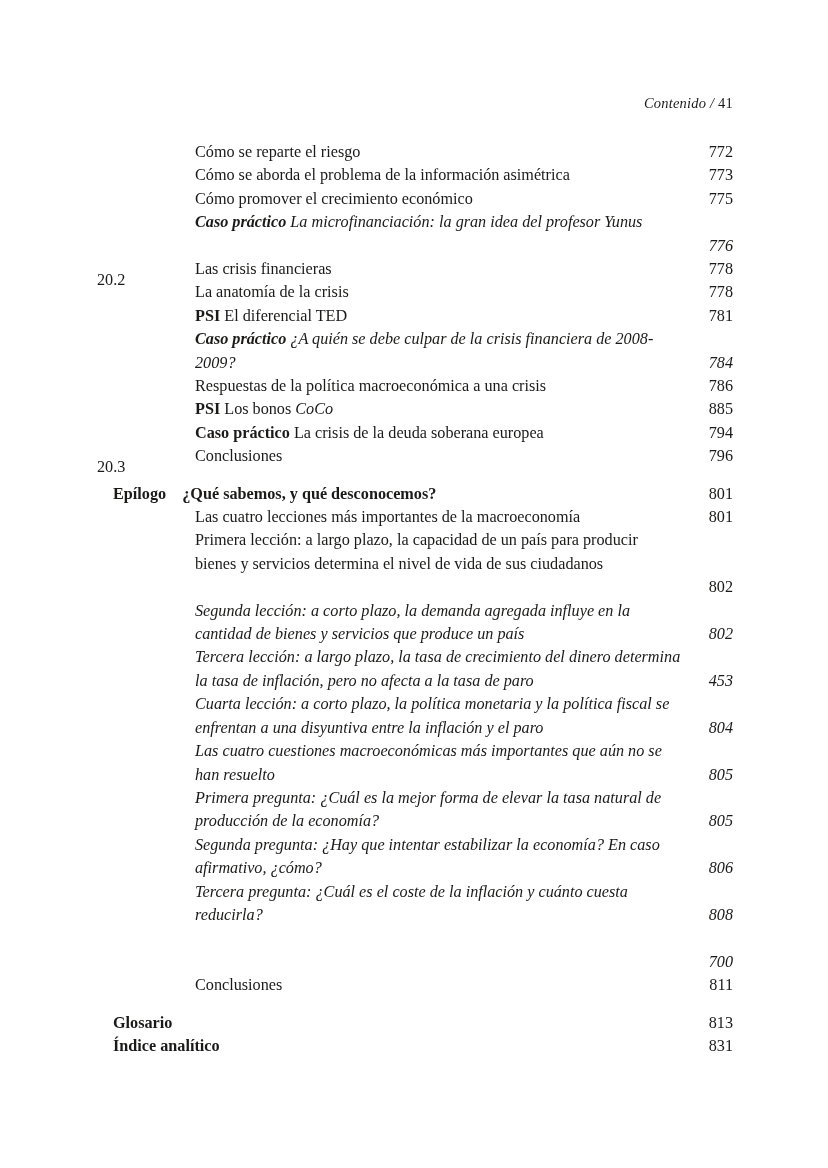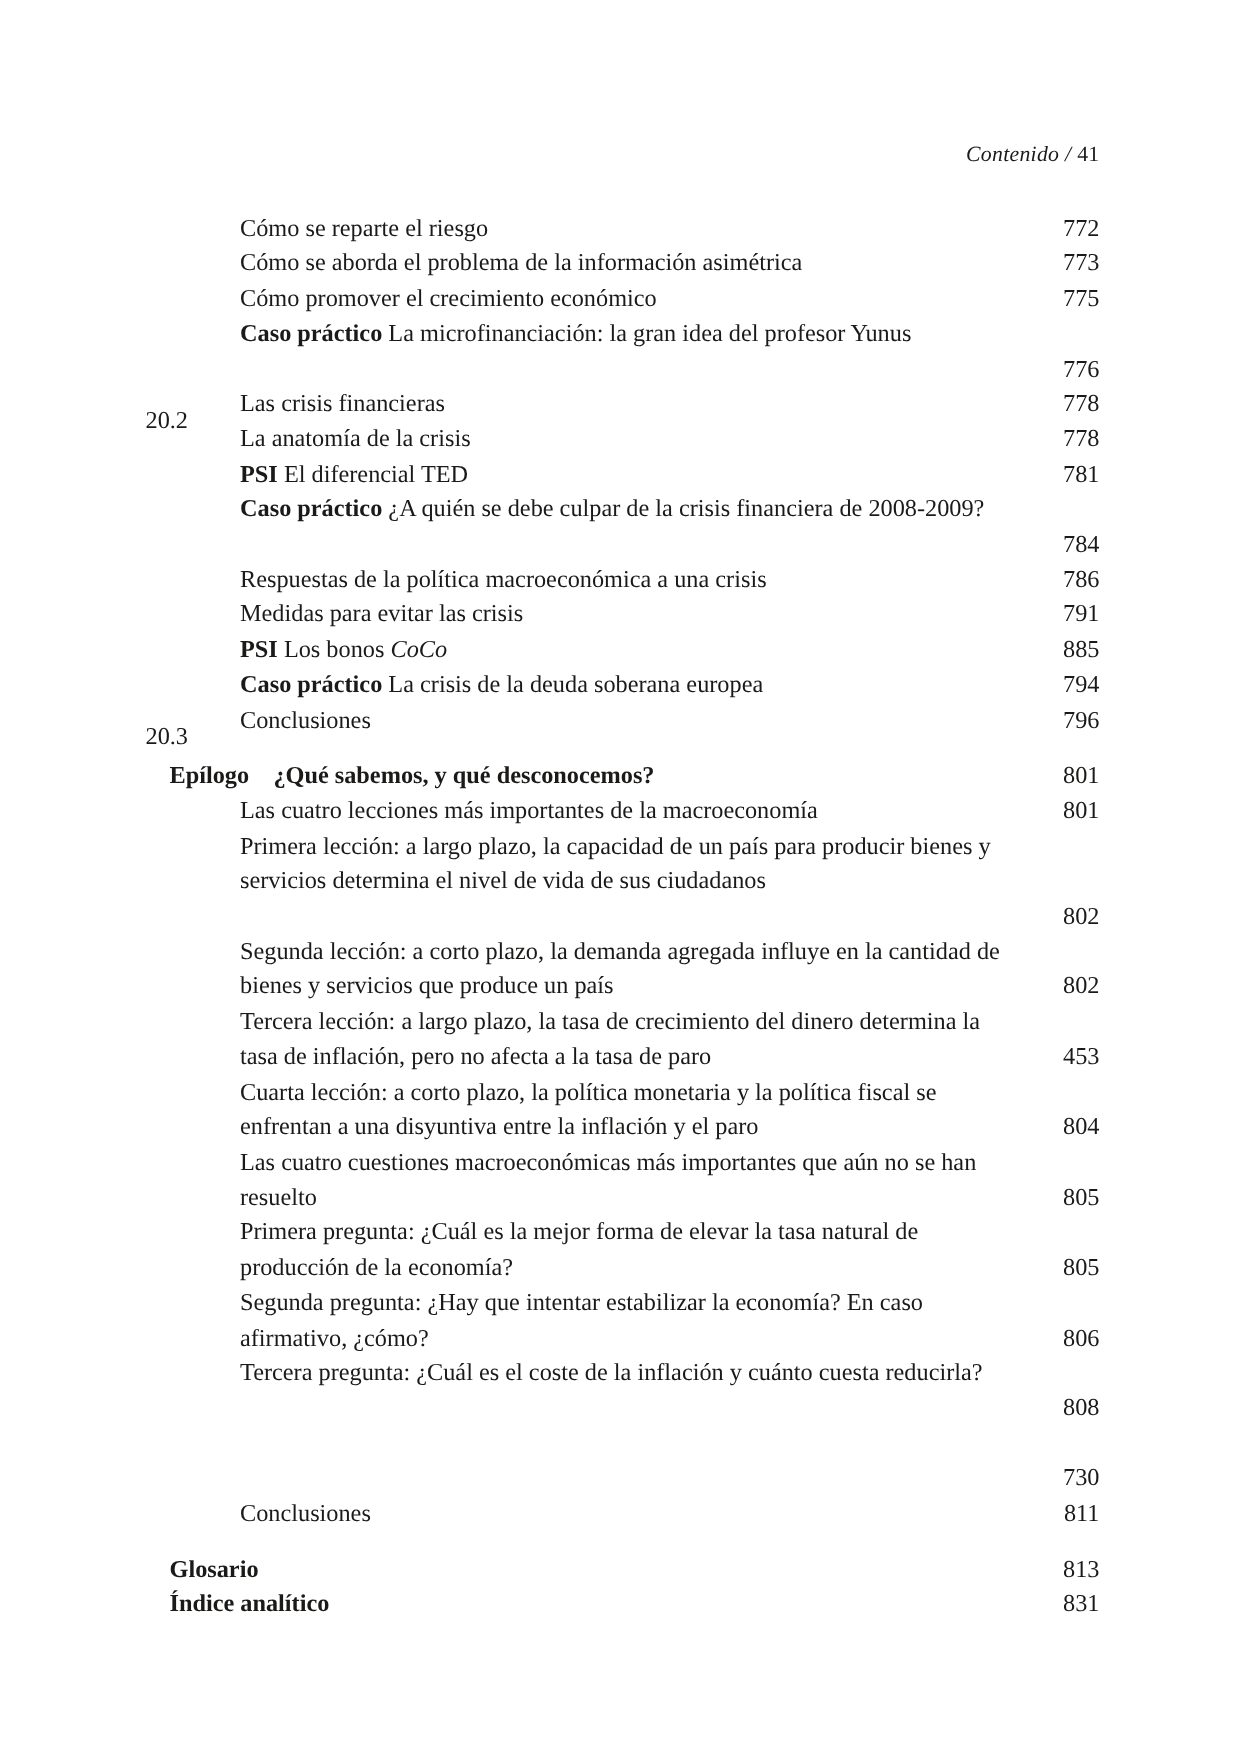--- a/index.html
+++ b/index.html
@@ -66,21 +66,21 @@
     text-align: left;
     font-size: 16.2px;
     line-height: 23.4px;
     white-space: nowrap;
     margin-top: 11px;
   }
 
   
   .label {
     display: block;
-    margin-left: 63px;
+    margin-left: 98px;
     margin-right: 52px;
     font-size: 16.2px;
     line-height: 23.4px;
   }
 
   
   .row.flush .label {
     margin-left: 16px;
     font-weight: bold;
   }
@@ -100,21 +100,21 @@
     text-align: right;
     font-size: 16.2px;
     line-height: 23.4px;
   }
 
   .b { font-weight: bold; }
   .i { font-style: italic; }
 
   .gap-before { margin-top: 14px; }
 
-  .l2 { min-height: 46.8px; }
+  .l2 { min-height: 46.8px; font-style: italic; }
   .l3 { min-height: 70.2px; }
 </style>
 </head>
 <body>
 
 <div class="page">
 
   <div class="running-head">
     <span>Contenido</span>
     <span>/</span>
@@ -153,24 +153,20 @@
       </div>
       <div class="row l2">
         <span class="label"><span class="b head">Caso práctico</span> <span class="rest">¿A quién se debe culpar de la crisis financiera de 2008-2009?</span></span>
         <span class="folio-col">784</span>
       </div>
       <div class="row">
         <span class="label"><span class="rest">Respuestas de la política macroeconómica a una crisis</span></span>
         <span class="folio-col">786</span>
       </div>
       <div class="row">
-        <span class="label"><span class="rest">Medidas para evitar las crisis</span></span>
-        <span class="folio-col">791</span>
-      </div>
-      <div class="row">
         <span class="label"><span class="b head">PSI</span> <span class="rest">Los bonos </span><span class="i">CoCo</span></span>
         <span class="folio-col">885</span>
       </div>
       <div class="row">
         <span class="label"><span class="b head">Caso práctico</span> <span class="rest">La crisis de la deuda soberana europea</span></span>
         <span class="folio-col">794</span>
       </div>
       <div class="row">
         <span class="num">20.3</span>
         <span class="label"><span class="rest">Conclusiones</span></span>
@@ -210,21 +206,21 @@
       </div>
       <div class="row l2">
         <span class="label"><span class="rest">Segunda pregunta: ¿Hay que intentar estabilizar la economía? En caso afirmativo, ¿cómo?</span></span>
         <span class="folio-col">806</span>
       </div>
       <div class="row l2">
         <span class="label"><span class="rest">Tercera pregunta: ¿Cuál es el coste de la inflación y cuánto cuesta reducirla?</span></span>
         <span class="folio-col">808</span>
       </div>
       <div class="row l2">
-        <span class="folio-col">730</span>
+        <span class="folio-col">700</span>
       </div>
       <div class="row">
         <span class="label"><span class="rest">Conclusiones</span></span>
         <span class="folio-col">811</span>
       </div>
       <div class="row gap-before flush">
         <span class="label"><span class="rest">Glosario</span></span>
         <span class="folio-col">813</span>
       </div>
       <div class="row flush">

